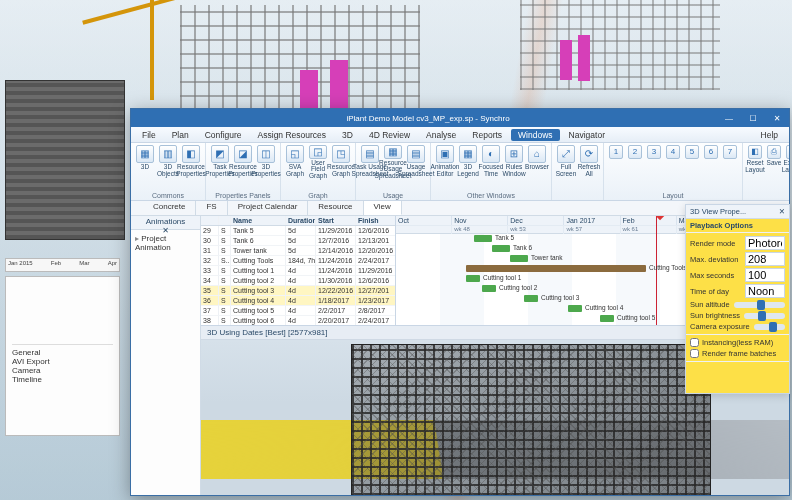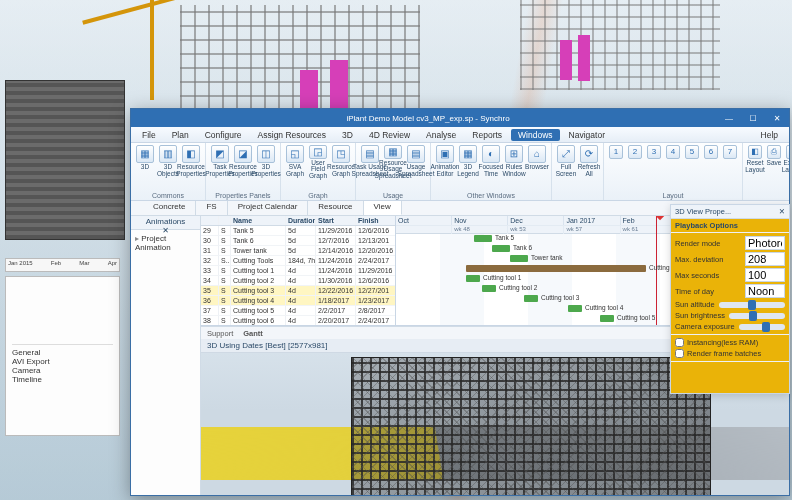--- a/index.html
+++ b/index.html
@@ -149,22 +149,22 @@
   }
   .structure::after {
     content:""; position:absolute; inset:0;
     background:
       repeating-linear-gradient(45deg, rgba(80,80,80,0.4) 0 1px, transparent 1px 7px),
       repeating-linear-gradient(-45deg, rgba(80,80,80,0.4) 0 1px, transparent 1px 7px);
   }
 
   
   .right-dock {
-    position:absolute; right:2px; top:204px; width:120px; height:190px;
-    background:#eab308; border:1px solid #c9d6e5; font-size:7.5px; color:#333;
+    position:absolute; right:2px; top:204px; width:105px; height:190px;
+    background:#fde047; border:1px solid #c9d6e5; font-size:7.5px; color:#333;
     box-shadow:0 2px 8px rgba(0,0,0,0.15);
   }
   .right-dock .hdr { height:14px; background:#eef3f9; border-bottom:1px solid #d0dbe6; padding:1px 4px; color:#2b4a68; display:flex; justify-content:space-between; align-items:center; }
   .right-dock .section { padding:2px 4px; border-bottom:1px solid #eef1f5; }
   .right-dock .prow { display:flex; justify-content:space-between; align-items:center; padding:1px 0; gap:4px; }
   .right-dock input[type=text] { width:40px; font-size:11px; border:1px solid #c9d6e5; padding:0 2px; }
   .slider { flex:1; height:6px; background:#dfe7f0; position:relative; border-radius:3px; }
   .slider .thumb { position:absolute; top:-2px; width:8px; height:10px; background:#2f6fb3; border-radius:2px; }
   .chk { display:flex; align-items:center; gap:3px; padding:1px 0; }
   .chk input { width:9px; height:9px; }
@@ -551,24 +551,20 @@
               <div class="grow">
                 <div class="bar b-grn" style="left:204px;width:14px"></div>
                 <div class="barlbl" style="left:221px">Cutting tool 5</div>
               </div>
               <div class="grow">
                 <div class="barlbl" style="left:249px">Cutting tool 6</div>
               </div>
             </div>
         </div>
       </div>
-      <div class="gantt-footer">
-        <span>Support</span>
-        <span style="font-weight:600">Gantt</span>
-      </div>
 
       <div class="view3d-wrap">
         <div class="v3d-title">
           <span>3D Using Dates [Best] [2577x981]</span>
           <span><span>📌</span> <span>✕</span></span>
         </div>
         <div class="v3d-canvas">
           <div class="ground"></div>
           <div class="structure"></div>
         </div>

